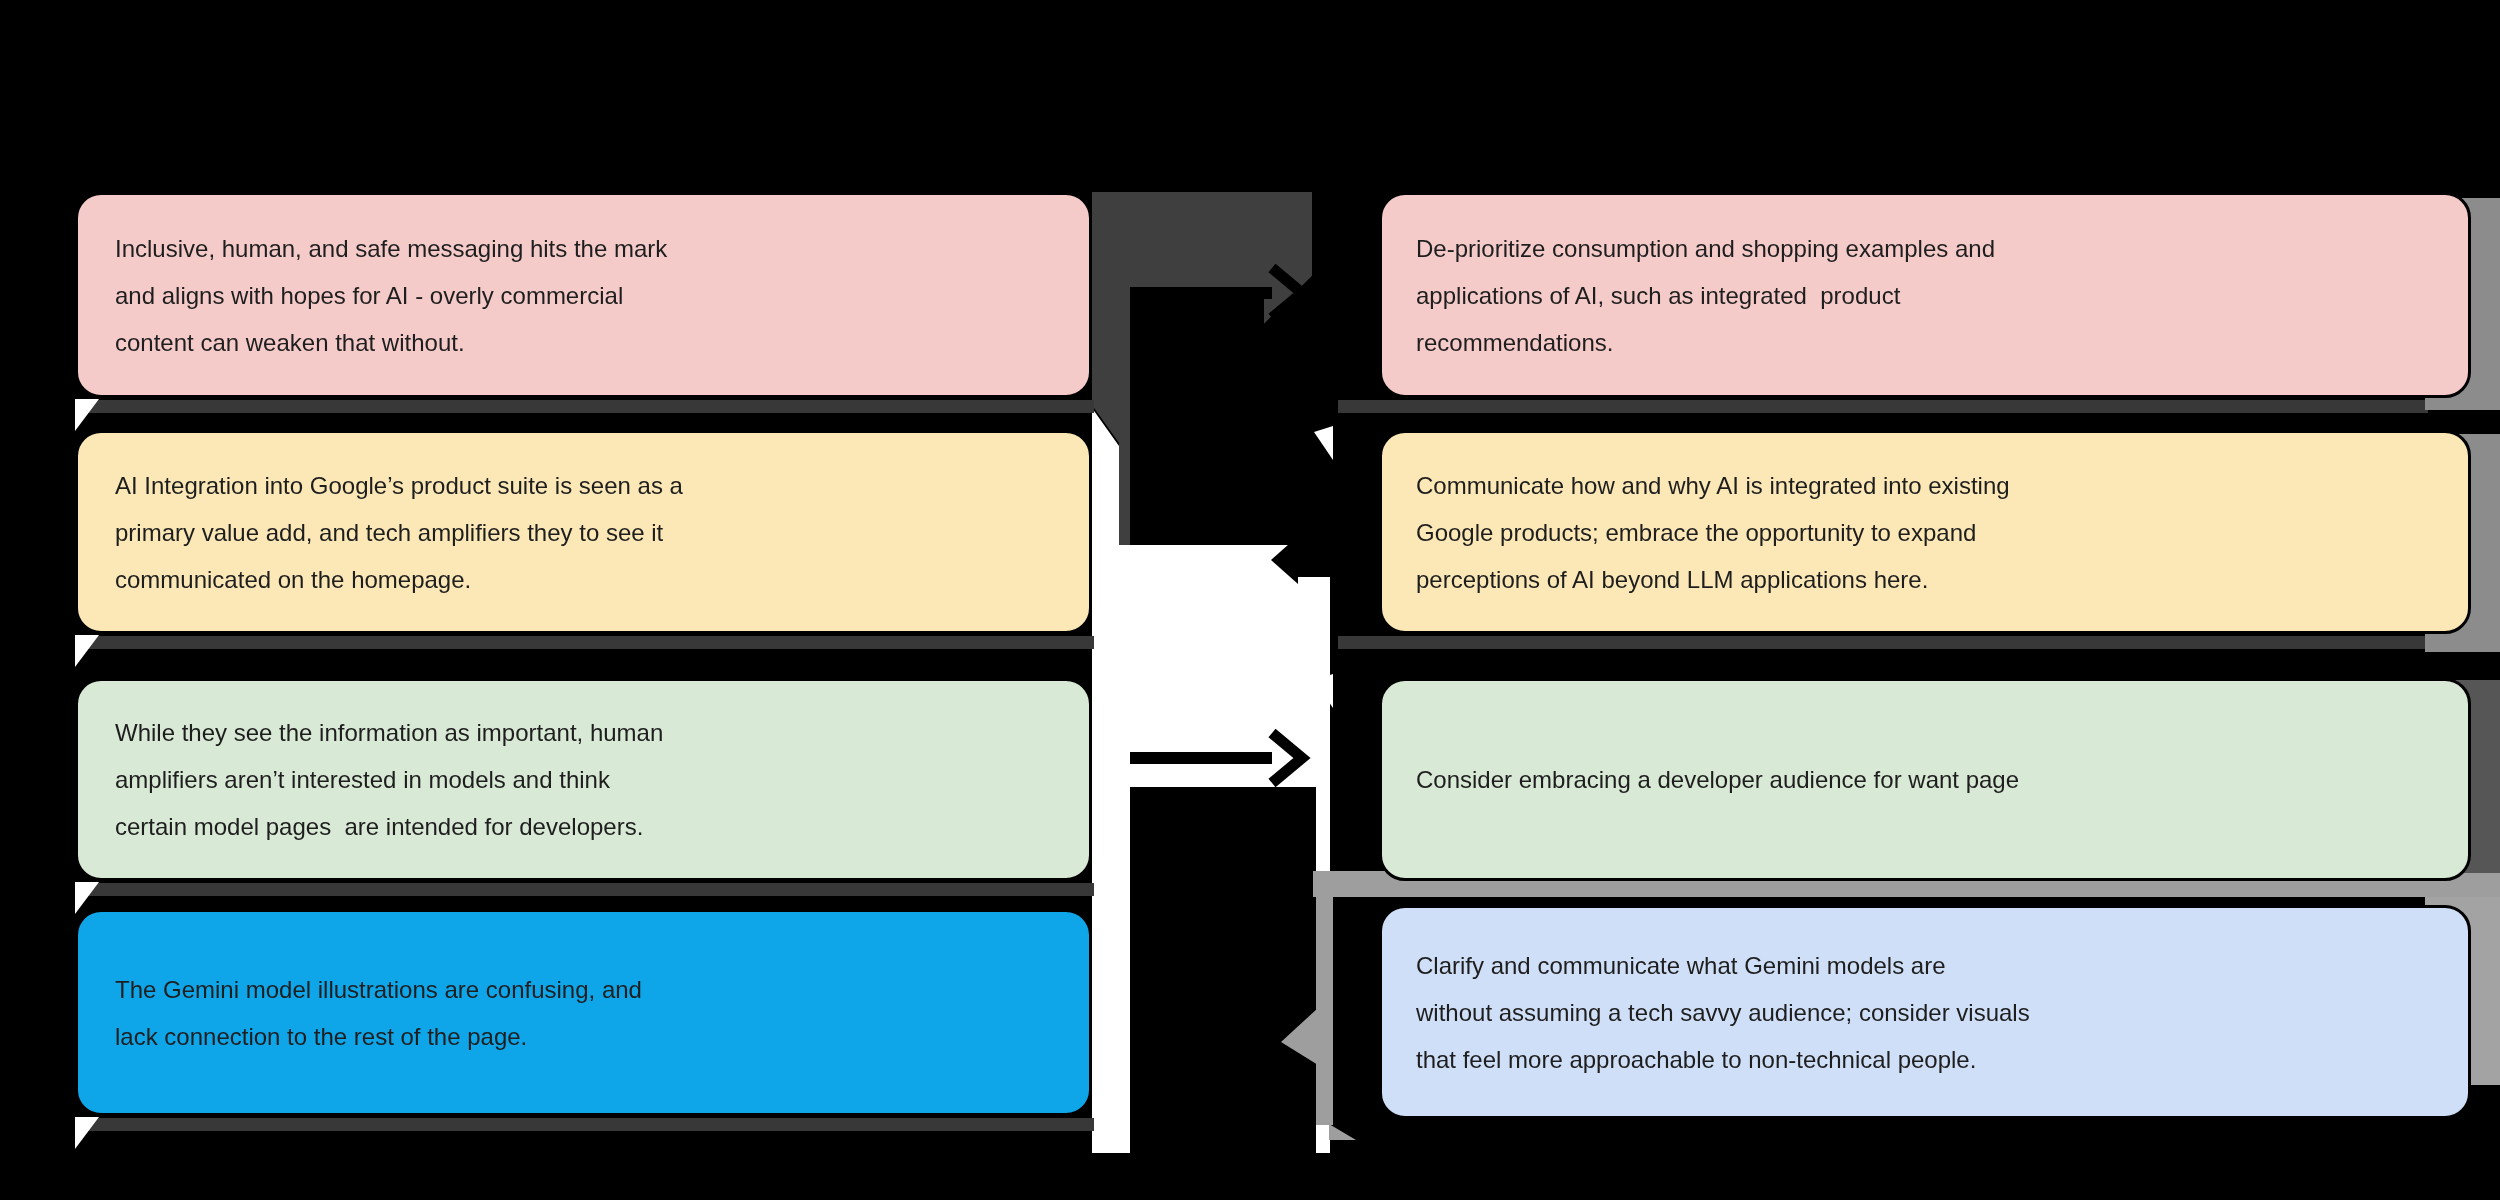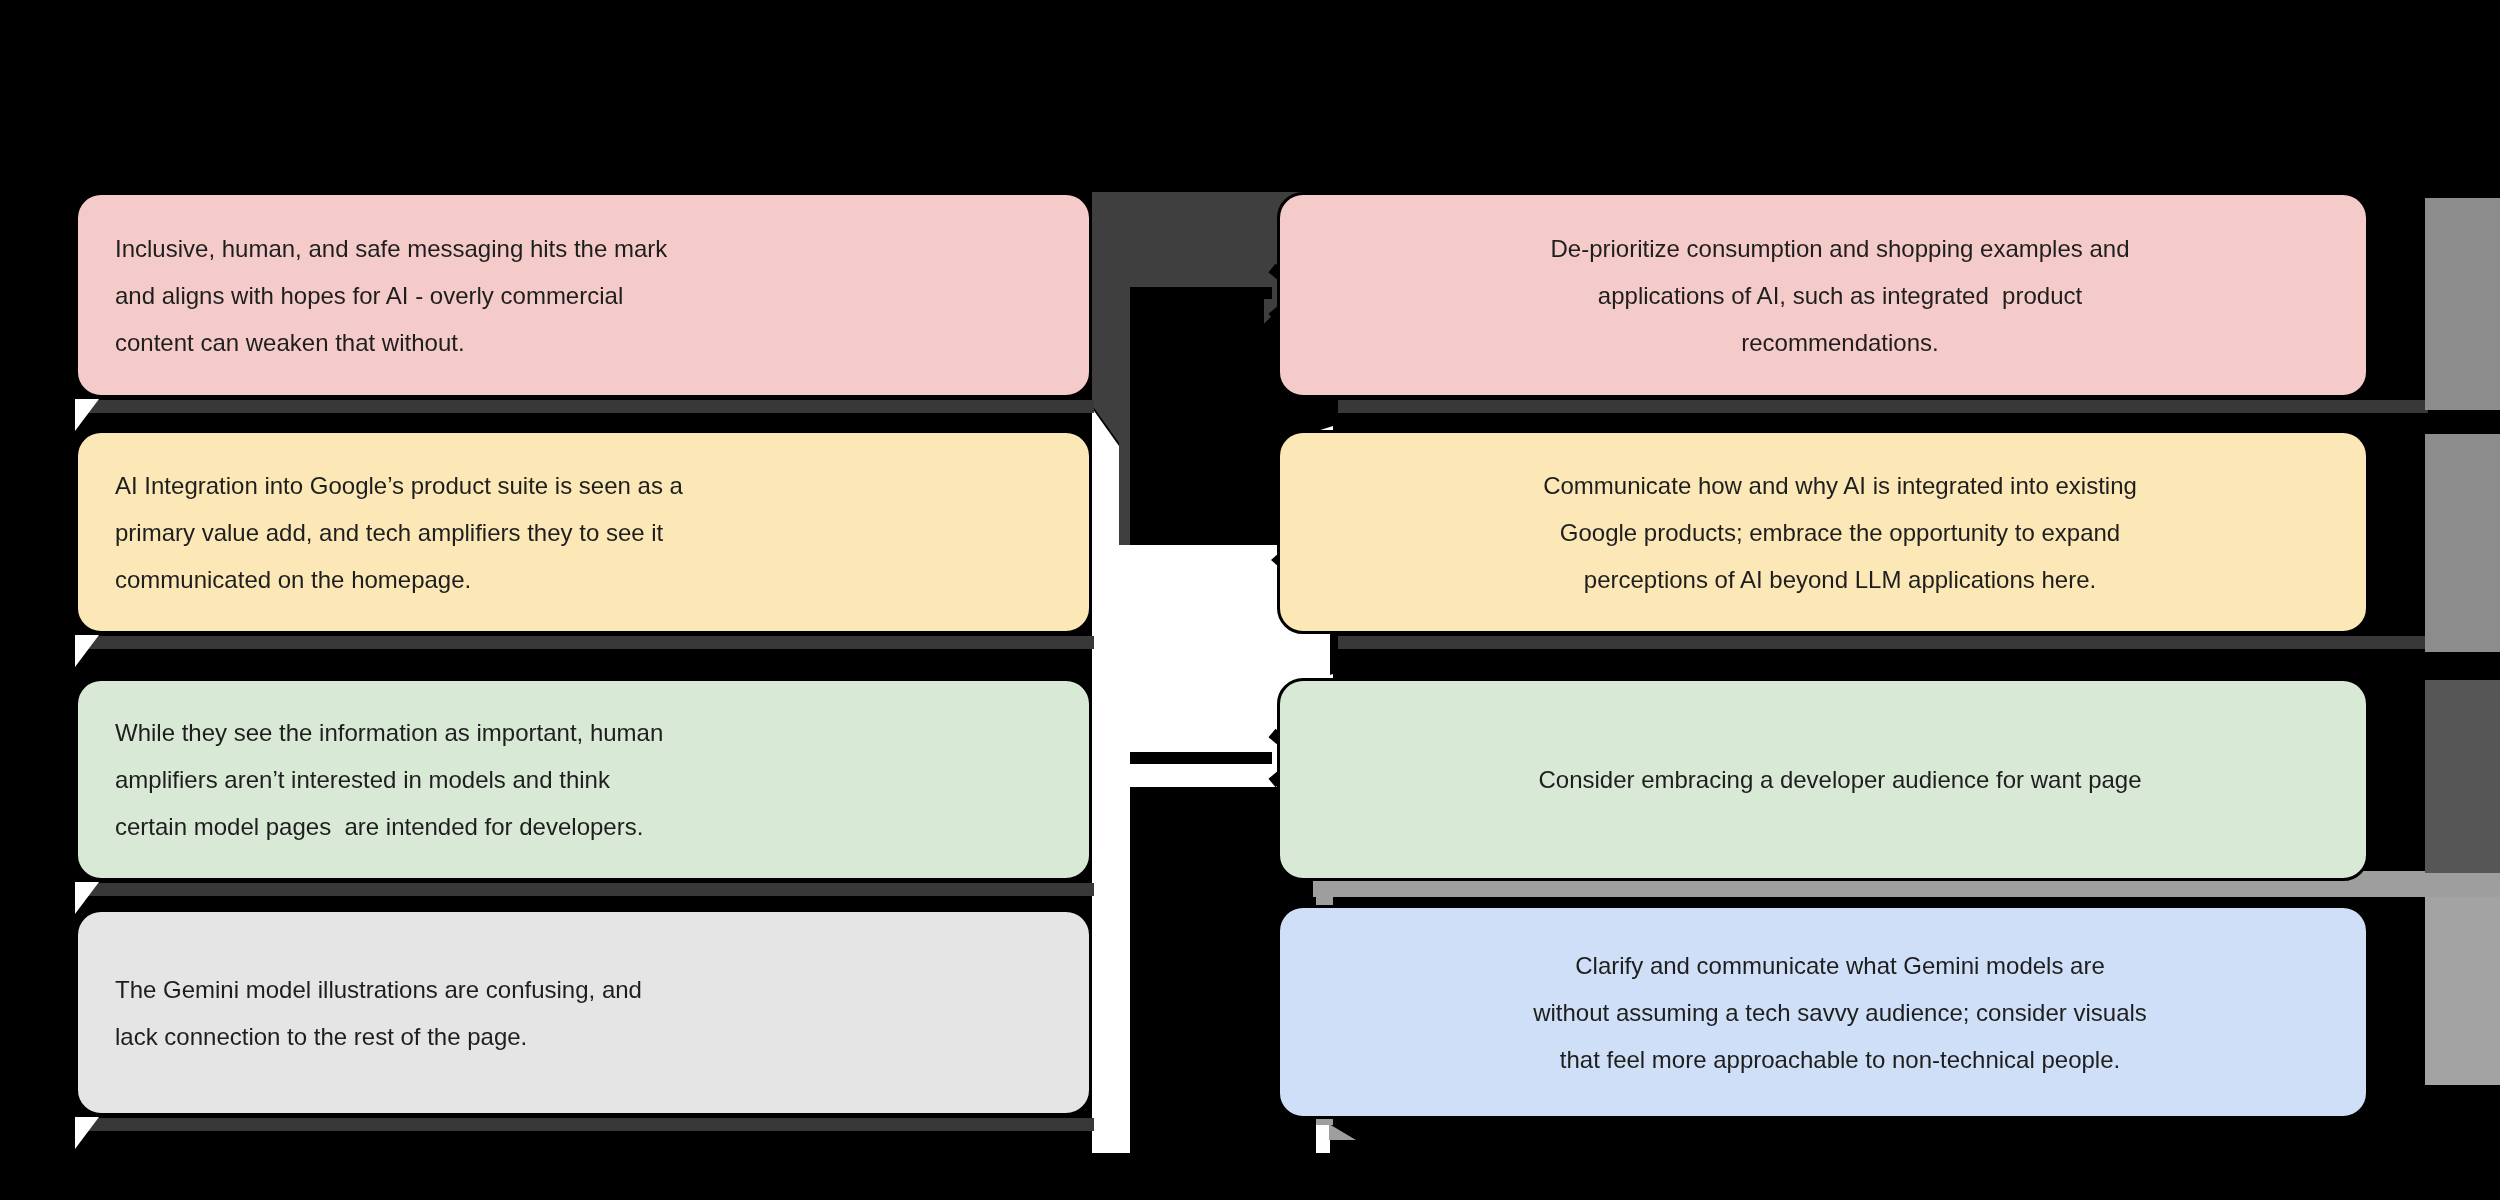--- a/index.html
+++ b/index.html
@@ -20,21 +20,21 @@
     border-radius:26px;
     display:flex;
     flex-direction:column;
     justify-content:center;
     overflow:hidden;
     color:#1e1e1e;
     font-size:24px;
     line-height:47px;
   }
   .col-left{left:75px;width:1017px;padding-left:37px;padding-right:10px;}
-  .col-right{left:1277px;width:1092px;padding-left:34px;text-align:center;}
+  .col-right{left:1379px;width:1092px;padding-left:34px;}
   .r1{top:192px;height:206px;}
   .r2{top:430px;height:204px;}
   .r3{top:678px;height:203px;}
   .row4-left{top:909px;height:207px;}
   .row4-right{top:905px;height:214px;}
   .line{white-space:pre;}
 </style>
 </head>
 <body>
 
@@ -99,21 +99,21 @@
         <div class="line">communicated on the homepage.</div>
       </div>
   </div>
   <div class="box col-left r3" style="background: rgb(216, 233, 213);">
     <div class="text">
         <div class="line">While they see the information as important, human</div>
         <div class="line">amplifiers aren’t interested in models and think</div>
         <div class="line">certain model pages  are intended for developers.</div>
       </div>
   </div>
-  <div class="box col-left row4-left" style="background: #e5e5e5;">
+  <div class="box col-left row4-left" style="background: #0ea5e9;">
     <div class="text">
         <div class="line">The Gemini model illustrations are confusing, and</div>
         <div class="line">lack connection to the rest of the page.</div>
       </div>
   </div>
 
   <div class="box col-right r1" style="background: rgb(245, 203, 202);">
     <div class="text">
         <div class="line">De-prioritize consumption and shopping examples and</div>
         <div class="line">applications of AI, such as integrated  product</div>

